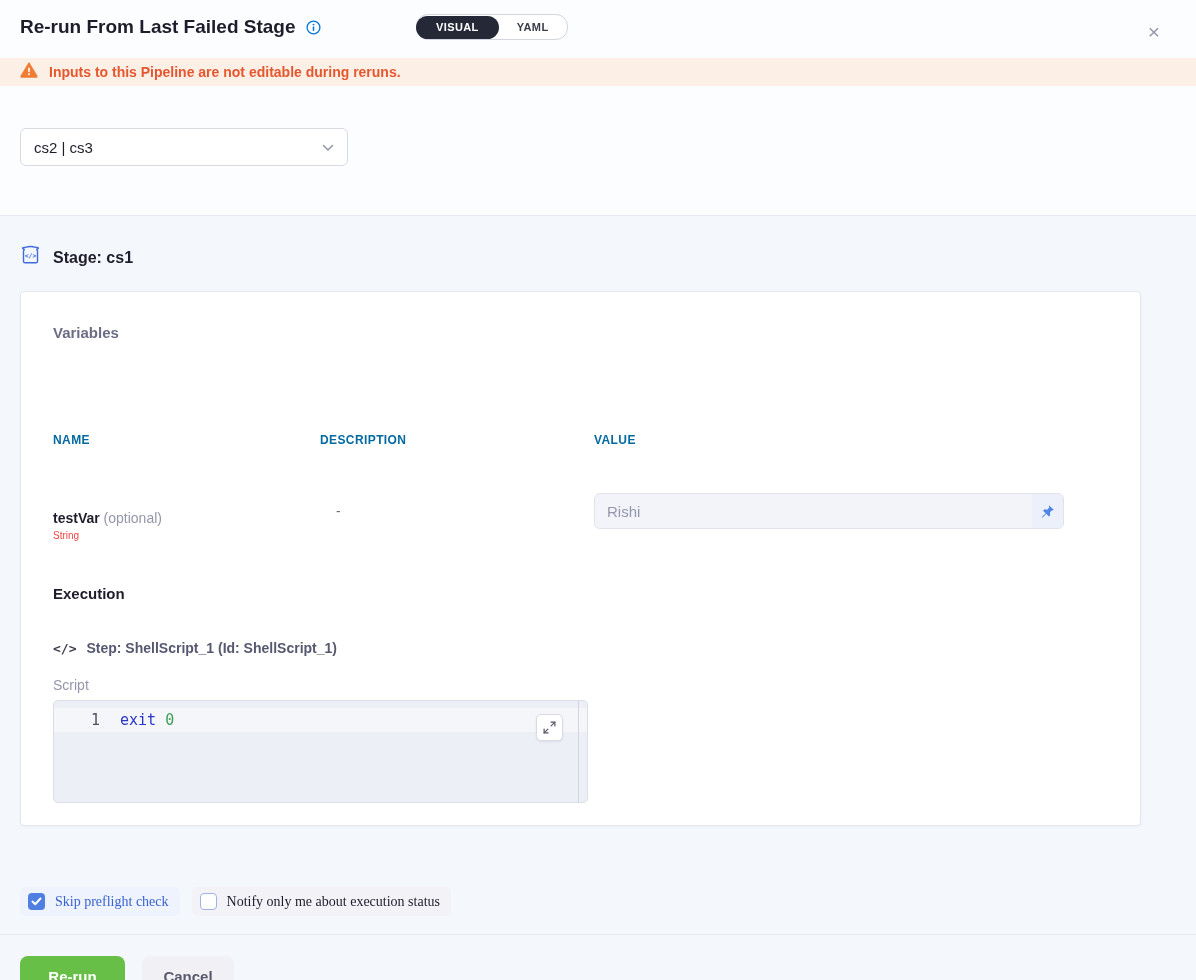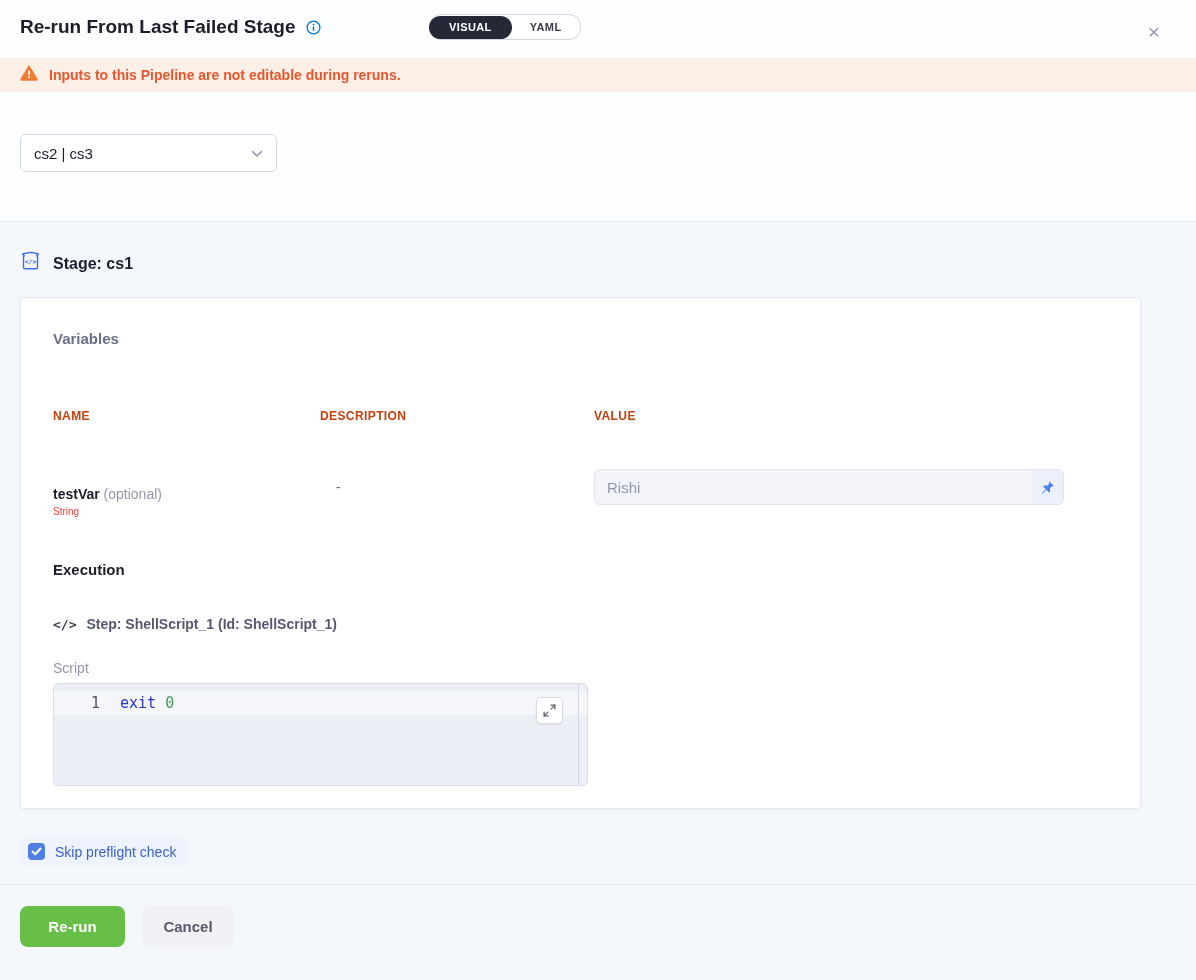--- a/index.html
+++ b/index.html
@@ -13,47 +13,47 @@
   }
 
   
   .top-region { background:#fcfdff; }
 
   .modal-header { position:relative; height:58px; padding:16px 20px 0 20px; }
   .modal-title { display:inline-flex; align-items:center; gap:8px; font-size:19px; font-weight:bold; color:#1d1d2b; }
   .info-icon { display:inline-flex; margin-left:2px; }
 
   .mode-toggle {
-    position:absolute; left:429px; top:14px;
+    position:absolute; left:416px; top:14px;
     display:flex; align-items:center;
     height:26px; border:1px solid #d3d5df; border-radius:12px; background:#ffffff;
   }
   .mode-seg { font-size:11px; font-weight:bold; letter-spacing:.4px; padding:0 18px; height:23px;
     display:flex; align-items:center; cursor:pointer; }
   .mode-seg.selected {
     background:#252837; color:#ffffff; border-radius:12px; height:23px; margin:-1px 0 -1px -1px; padding:0 20px;
   }
   .mode-seg.unselected { color:#3a3c4a; }
 
   .close-btn {
     position:absolute; right:31px; top:20px; width:22px; height:22px;
     display:flex; align-items:center; justify-content:center;
     font-size:21px; color:#9599ab; cursor:pointer; line-height:1;
   }
 
   .warning-banner {
-    height:34px; background:#fcefe5;
+    height:28px; background:#fcefe5;
     display:flex; align-items:center; gap:11px; padding:0 20px;
   }
   .warning-text { font-size:14px; font-weight:bold; color:#e4572f; }
 
   .stage-select-section { padding:22px 20px 0 20px; height:129px; }
   .stage-select-label { font-size:14px; color:#1d1d2b; display:block; }
   .stage-dropdown {
-    margin-top:20px; width:257px; height:38px; background:#ffffff;
+    margin-top:20px; width:328px; height:38px; background:#ffffff;
     border:1px solid #d8dae3; border-radius:6px;
     display:flex; align-items:center; justify-content:space-between;
     padding:0 13px; cursor:pointer;
   }
   .stage-dropdown-value { font-size:15px; color:#1d1d2b; }
 
   .divider { height:1px; background:#e6e9ee; width:100%; }
 
   
   .content-region { background:#f4f8fc; padding:0 0 0 20px; }
@@ -64,23 +64,23 @@
   .stage-card {
     margin-top:21px; width:1121px; background:#ffffff;
     border:1px solid #e4e7ec; border-radius:4px;
     box-shadow:0 1px 3px rgba(40,41,61,.04);
     padding:32px 32px 22px 32px;
   }
 
   .variables-title { font-size:15px; font-weight:bold; color:#6b6d85; }
 
   .var-table-header {
-    margin-top:62px;
+    margin-top:92px;
     display:grid; grid-template-columns:267px 274px 1fr;
-    font-size:12px; font-weight:bold; letter-spacing:.4px; color:#c2410c;
+    font-size:12px; font-weight:bold; letter-spacing:.4px; color:#0369a1;
   }
   .var-table-row {
     margin-top:34px;
     display:grid; grid-template-columns:267px 274px 1fr; align-items:center;
   }
   .var-name-line { font-size:14px; color:#1d1d2b;margin-top:29px; }
   .var-name { font-weight:bold; }
   .var-optional { color:#9496a9; }
   .var-type { font-size:10px; color:#ef4444; margin-top:4px; }
   .var-desc { font-size:14px; color:#6b6d85; padding-left:16px; }
@@ -97,21 +97,21 @@
     background:#ecf0fa; border-radius:0 5px 5px 0;
     display:flex; align-items:center; justify-content:center; cursor:pointer;
   }
 
   .execution-title { margin-top:44px; font-size:15px; font-weight:bold; color:#1d1d2b; }
 
   .step-row { margin-top:38px; display:flex; align-items:center; gap:10px; }
   .code-glyph { font-family:"DejaVu Sans Mono", monospace; font-size:13px; font-weight:bold; color:#3a3c4a; }
   .step-label { font-size:14px; font-weight:bold; color:#565870; }
 
-  .script-label { margin-top:28px; font-size:14px; color:#9496a9; }
+  .script-label { margin-top:21px; font-size:14px; color:#9496a9; }
 
   .script-editor {
     position:relative; margin-top:7px; width:535px; height:103px;
     background:#edeff6; border:1px solid #dbdee8; border-radius:5px;
     overflow:hidden;
   }
   .code-line {
     display:flex; align-items:center; height:24px; margin-top:7px;
     background:rgba(255,255,255,.45);
     font-family:"DejaVu Sans Mono", monospace; font-size:15px;
@@ -122,21 +122,21 @@
   .tok-number { color:#3d9e55; }
   .editor-scrollbar { position:absolute; right:8px; top:0; bottom:0; width:1px; background:#d2d5e0; }
   .expand-btn {
     position:absolute; right:24px; top:13px; width:27px; height:27px;
     background:#ffffff; border:1px solid #d8dbe5; border-radius:5px;
     box-shadow:0 1px 2px rgba(40,41,61,.08);
     display:flex; align-items:center; justify-content:center; cursor:pointer;
   }
 
   
-  .options-row { display:flex; align-items:flex-start; gap:12px; margin-top:28px; }
+  .options-row { display:flex; align-items:flex-start; gap:12px; margin-top:61px;font-family:Liberation Serif, serif; }
   .option-chip {
     display:flex; align-items:center; gap:10px; height:29px; padding:0 11px 0 8px; border-radius:5px; cursor:pointer;
   }
   .chip-blue { background:#eef3fd; }
   .chip-gray { background:#f2f2f7; }
   .checkbox { width:17px; height:17px; border-radius:4px; flex:none;
     display:flex; align-items:center; justify-content:center; }
   .checkbox.checked { background:#4f7fe1; }
   .checkbox.unchecked { background:#ffffff; border:1.5px solid #9fb3e2; }
   .option-label-blue { font-size:14px; color:#3a62d0; }
@@ -277,20 +277,24 @@
 
   <div class="options-row">
     <div class="option-chip chip-blue">
       <span class="checkbox checked">
         <svg width="11" height="9" viewBox="0 0 11 9">
           <polyline points="1.5,4.5 4.2,7.2 9.5,1.5" fill="none" stroke="#ffffff" stroke-width="2" stroke-linecap="round" stroke-linejoin="round"></polyline>
         </svg>
       </span>
       <span class="option-label-blue">Skip preflight check</span>
     </div>
+    <div class="option-chip chip-gray">
+      <span class="checkbox unchecked"></span>
+      <span class="option-label-dark">Notify only me about execution status</span>
+    </div>
   </div>
 
   <div class="footer-divider"></div>
 
   <div class="actions-row">
     <button class="btn btn-rerun">Re-run</button>
     <button class="btn btn-cancel">Cancel</button>
   </div>
 
 </main>

